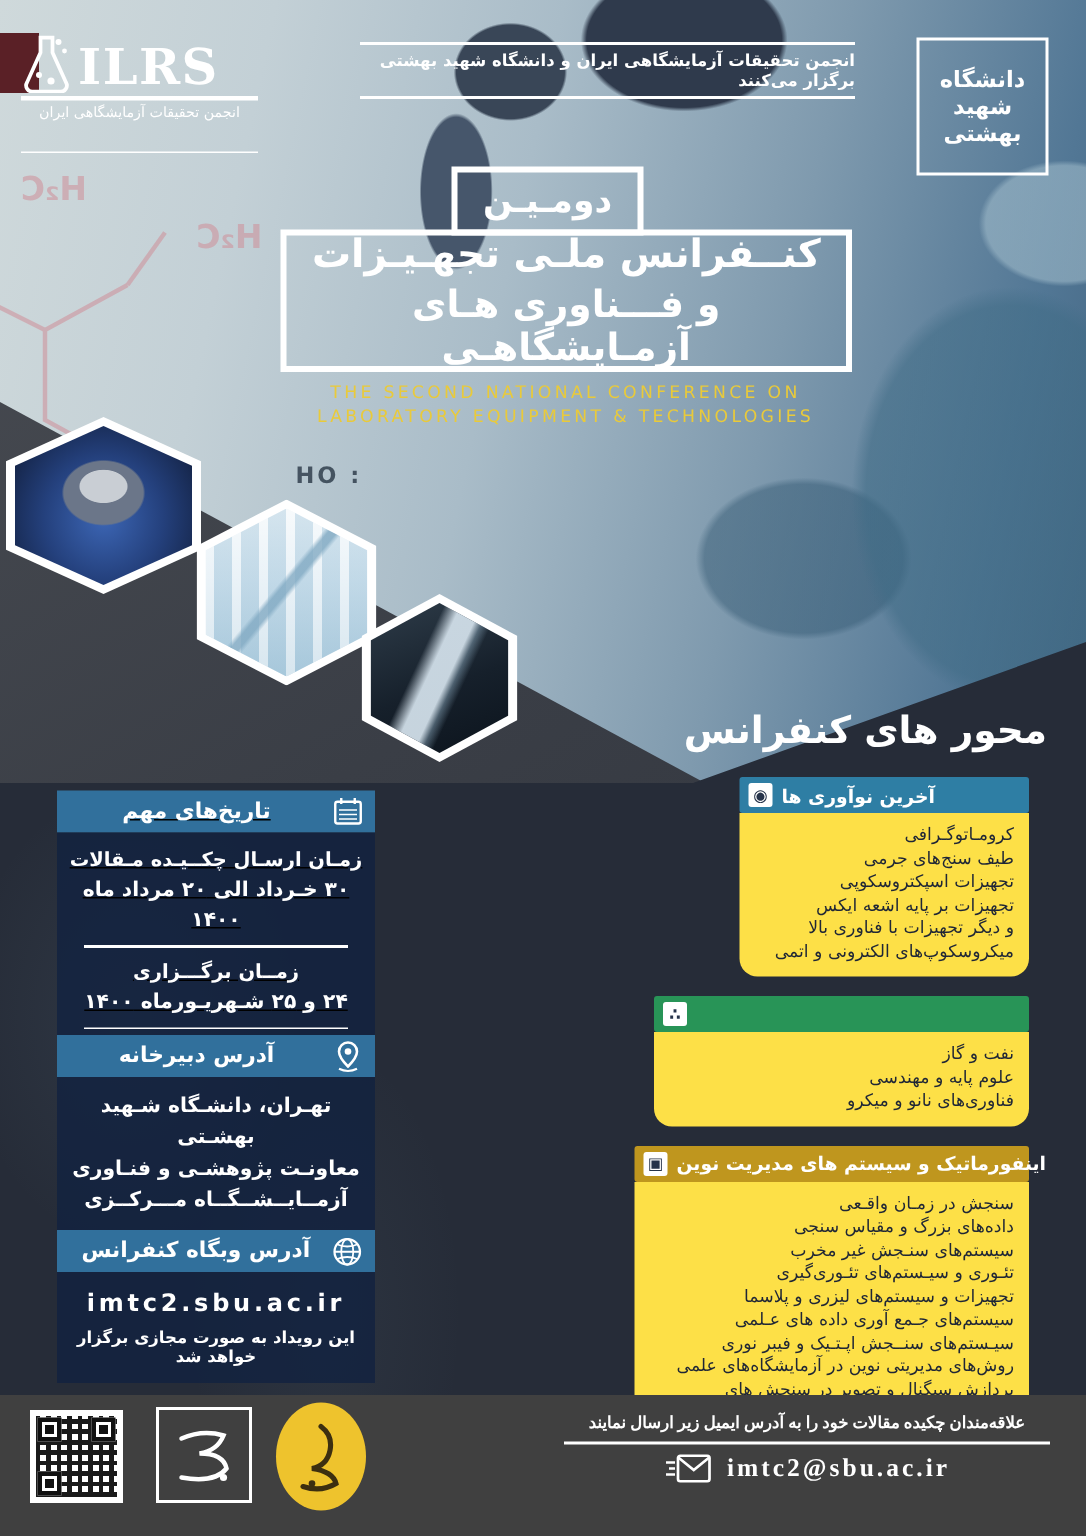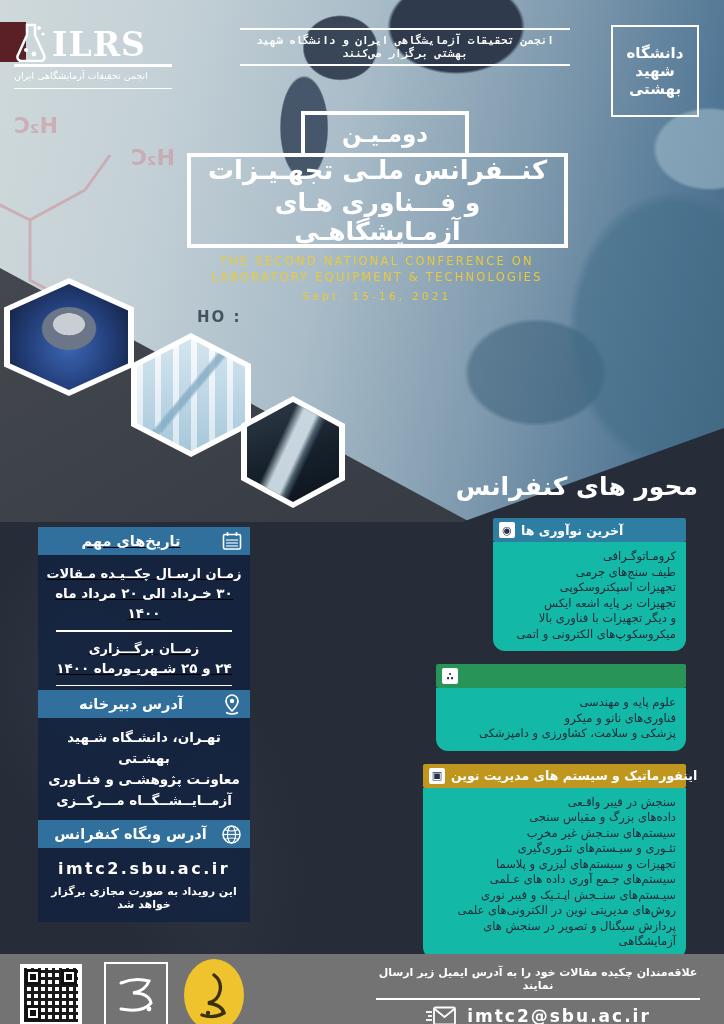--- a/index.html
+++ b/index.html
@@ -43,32 +43,32 @@
   .hex2 .hex-in{background:
       linear-gradient(130deg, transparent 45%, rgba(130,170,195,.8) 47% 50%, transparent 52%),
       repeating-linear-gradient(90deg, rgba(255,255,255,.55) 0 6px, rgba(165,198,218,.35) 6px 18px),
       linear-gradient(180deg,#eef5f9 0%,#cfe2ee 45%,#a7c8db 100%);}
   .hex3{left:241px;top:396px;width:104px;height:112px;}
   .hex3 .hex-in{background:
       linear-gradient(115deg, transparent 36%, rgba(218,232,242,.9) 44% 54%, rgba(142,172,192,.45) 58%, transparent 63%),
       linear-gradient(160deg,#2e3c49 0%,#16202b 55%,#0c141d 100%);}
 
   
-  .org-line{position:absolute;left:240px;top:28px;width:330px;text-align:center;color:#fff;
-    font-size:11px;font-weight:bold;padding:4px 0;border-top:2px solid #fff;border-bottom:2px solid #fff;direction:rtl;font-family:Liberation Mono, monospace;}
+  .org-line{position:absolute;left:240px;top:28px;width:330px;color:#fff;
+    font-size:11px;font-weight:bold;padding:4px 0;border-top:2px solid #fff;border-bottom:2px solid #fff;direction:rtl;}
   .ilrs{position:absolute;left:14px;top:22px;width:158px;color:#fff;}
   .ilrs-row{display:flex;align-items:flex-end;gap:4px;border-bottom:3px solid #fff;padding-bottom:2px;}
   .ilrs-acronym{font-family:"DejaVu Serif",serif;font-size:33px;font-weight:bold;line-height:34px;letter-spacing:1px;}
-  .ilrs-sub{margin-top:3px;font-size:9.5px;text-align:left;border-bottom:1.5px solid #fff;padding-bottom:7px;direction:rtl;}
+  .ilrs-sub{margin-top:3px;font-size:9.5px;text-align:center;border-bottom:1.5px solid #fff;padding-bottom:20px;direction:rtl;}
   .sbu-logo{position:absolute;left:611px;top:25px;width:88px;height:92px;border:2.5px solid #fff;
     display:flex;flex-direction:column;align-items:center;justify-content:center;color:#fff;
     font-size:15px;font-weight:bold;direction:rtl;line-height:1.2;text-align:center;}
 
   
-  .domin-box{position:absolute;left:301px;top:111px;width:168px;height:46px;border:4px solid #fff;
+  .domin-box{position:absolute;left:301px;top:111px;width:128px;height:46px;border:4px solid #fff;
     display:flex;align-items:center;justify-content:center;color:#fff;font-size:23px;font-weight:bold;direction:rtl;}
   .main-title-box{position:absolute;left:187px;top:153px;width:381px;height:95px;border:4px solid #fff;
     display:flex;flex-direction:column;align-items:center;justify-content:center;gap:3px;color:#fff;direction:rtl;text-align:center;}
   .title-l2{font-size:26px;font-weight:bold;line-height:30px;}
   .title-l3{font-size:25px;font-weight:bold;line-height:29px;}
   .en-sub{position:absolute;left:157px;top:253px;width:440px;text-align:center;color:#e9ca3a;font-weight:normal;}
   .en-l{font-size:11.5px;letter-spacing:2.2px;line-height:16px;}
   .en-date{font-size:10.5px;letter-spacing:3.2px;margin-top:5px;}
 
   
@@ -77,39 +77,39 @@
   .card{display:flex;flex-direction:column;}
   .card1{width:193px;}.card2{width:250px;}.card3{width:263px;}
   .chdr{display:flex;align-items:center;gap:6px;height:24px;padding:0 6px;color:#fff;
     font-size:12.5px;font-weight:bold;border-radius:2px;}
   .card1 .chdr{background:#2e7ea4;}
   .card2 .chdr{background:#289457;}
   .card3 .chdr{background:#bf961e;}
   .chdr-ic{width:16px;height:16px;background:#fff;border-radius:2px;color:#26334a;font-size:11px;
     display:flex;align-items:center;justify-content:center;font-weight:bold;flex:0 0 16px;}
   .chdr-t{direction:rtl;white-space:nowrap;}
-  .cbody{background:#14b8a6;border-radius:0 0 12px 12px;padding:7px 10px 9px;direction:rtl;text-align:right;
+  .cbody{background:#fde047;border-radius:0 0 12px 12px;padding:7px 10px 9px;direction:rtl;text-align:right;
     color:#1f2636;font-size:11.5px;line-height:15.5px;}
 
   
   .lbox{position:absolute;left:38px;width:212px;}
   .dates-box{top:527px;text-decoration:underline;}.addr-box{top:690px;}.web-box{top:820px;}
   .lhdr{height:28px;background:#31709c;display:flex;align-items:center;padding:0 8px;color:#fff;
     font-weight:bold;font-size:14.5px;gap:6px;}
   .lhdr-t{flex:1;text-align:center;direction:rtl;}
   .lbody{background:rgba(17,33,64,.78);padding:9px 6px 11px;color:#fff;text-align:center;direction:rtl;}
   .d-label{font-size:13px;font-weight:bold;line-height:19px;}
   .d-value{font-size:13.5px;font-weight:bold;line-height:20px;}
   .divider{height:1.5px;background:#fff;width:88%;margin:7px auto;}
   .addr-line{font-size:13.5px;font-weight:bold;line-height:21px;}
   .web-url{font-size:16px;font-weight:bold;letter-spacing:2.5px;direction:ltr;line-height:24px;}
   .web-note{font-size:11px;font-weight:bold;margin-top:4px;}
 
   
-  .footer{position:absolute;left:0;bottom:0;width:724px;height:70px;background:#737373;}
+  .footer{position:absolute;left:0;bottom:0;width:724px;height:94px;background:#404040;font-family:Liberation Serif, serif;}
   .qr{position:absolute;left:20px;top:10px;width:62px;height:62px;background:#fff;padding:4px;}
   .qr-in{width:100%;height:100%;
     background:repeating-linear-gradient(0deg,#1a1a1a 0 3px,transparent 3px 7px),
                repeating-linear-gradient(90deg,#1a1a1a 0 3px,#fff 3px 7px);}
   .fp{position:absolute;width:16px;height:16px;border:3px solid #111;background:#fff;}
   .fp::after{content:"";position:absolute;inset:2px;background:#111;}
   .fp-tl{left:5px;top:5px;}.fp-tr{right:5px;top:5px;}.fp-bl{left:5px;bottom:5px;}
   .sq-logo{position:absolute;left:104px;top:8px;width:64px;height:64px;border:2px solid #fff;
     display:flex;align-items:center;justify-content:center;}
   .oval-logo{position:absolute;left:184px;top:5px;width:60px;height:72px;background:#eec32d;border-radius:50%;
@@ -176,21 +176,20 @@
   <div class="domin-box">
     <span>دومـیـن</span>
   </div>
   <div class="main-title-box">
     <div class="title-l2">کنــفرانس  ملـی تجهـیـزات</div>
     <div class="title-l3">و فـــناوری هـای آزمـایشگاهـی</div>
   </div>
   <div class="en-sub">
     <div class="en-l">THE SECOND NATIONAL  CONFERENCE ON</div>
     <div class="en-l">LABORATORY EQUIPMENT  &amp; TECHNOLOGIES</div>
-    <div class="en-date">Sept. 15-16, 2021</div>
   </div>
 
   <div class="topics-heading">محور های کنفرانس</div>
   <div class="cards">
 
     <div class="card card1">
       <div class="chdr">
         <span class="chdr-ic">◉</span>
         <span class="chdr-t">آخرین نوآوری ها</span>
       </div>
@@ -204,41 +203,41 @@
           <div class="citem">میکروسکوپ‌های الکترونی و اتمی</div>
         </div>
     </div>
 
     <div class="card card2">
       <div class="chdr">
         <span class="chdr-ic">∴</span>
       </div>
       <div class="cbody">
 
+      <div class="citem">نفت و گاز</div>
           <div class="citem">علوم پایه و مهندسی</div>
           <div class="citem">فناوری‌های نانو و میکرو</div>
-          <div class="citem">پزشکی و سلامت، کشاورزی و دامپزشکی</div>
         </div>
     </div>
 
     <div class="card card3">
       <div class="chdr">
         <span class="chdr-ic">▣</span>
         <span class="chdr-t">اینفورماتیک و سیستم های مدیریت نوین</span>
       </div>
       <div class="cbody">
 
-      <div class="citem">سنجش در فیبر واقـعی</div>
+      <div class="citem">سنجش در زمـان واقـعی</div>
           <div class="citem">داده‌های بزرگ و مقیاس سنجی</div>
           <div class="citem">سیستم‌های سنـجش غیر مخرب</div>
           <div class="citem">تئـوری و سیـستم‌های تئـوری‌گیری</div>
           <div class="citem">تجهیزات و سیستم‌های لیزری و پلاسما</div>
           <div class="citem">سیستم‌های جـمع آوری داده های عـلمی</div>
           <div class="citem">سیـستم‌های سنــجش اپـتـیک و فیبر نوری</div>
-          <div class="citem">روش‌های مدیریتی نوین در الکترونی‌های علمی</div>
+          <div class="citem">روش‌های مدیریتی نوین در آزمایشگاه‌های علمی</div>
           <div class="citem">پردازش سیگنال و تصویر در سنجش های آزمایشگاهی</div>
         </div>
     </div>
 
   </div>
 
   <div class="lbox dates-box">
     <div class="lhdr">
       <span class="lhdr-t">تاریخ‌های مهم</span>
       <svg width="20" height="20" viewBox="0 0 20 20">

